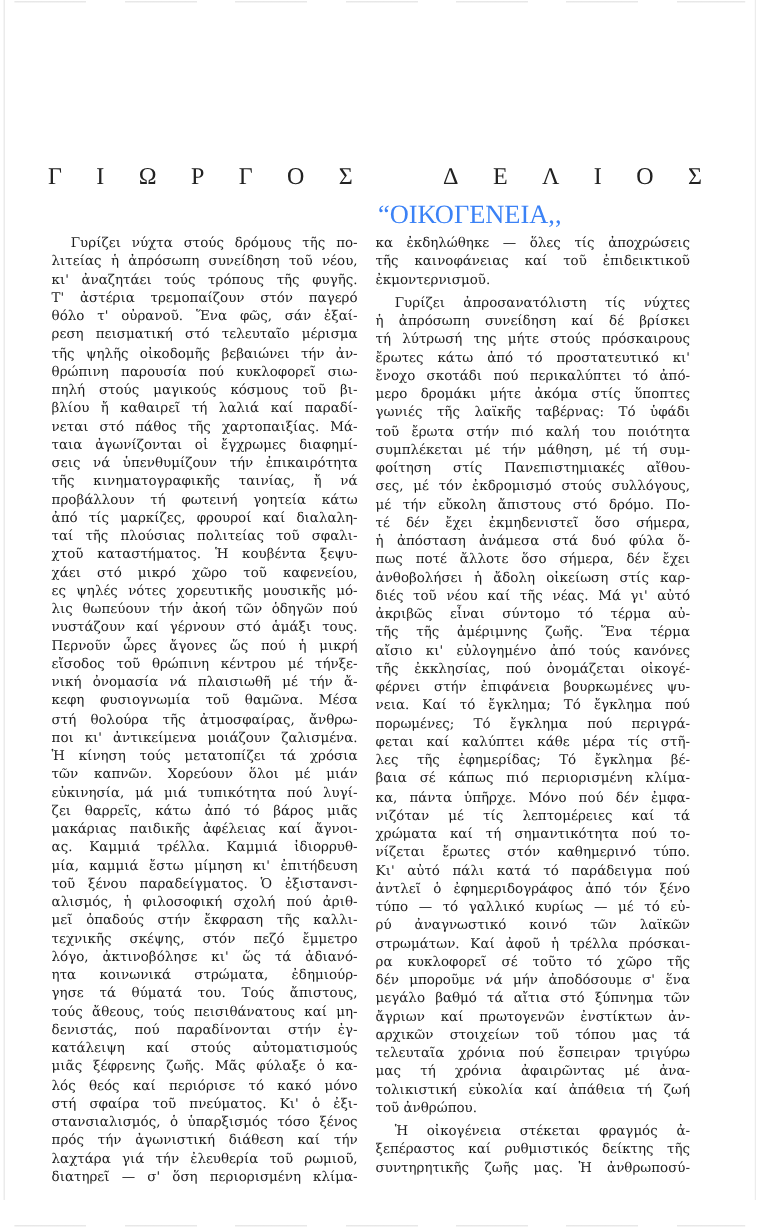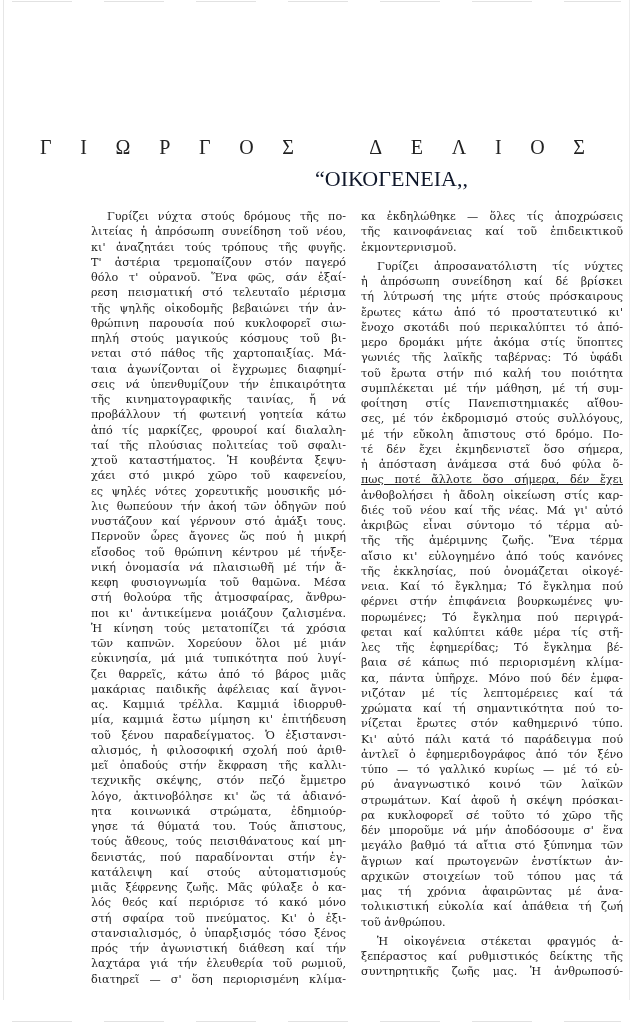--- a/index.html
+++ b/index.html
@@ -5,22 +5,22 @@
   html, body { margin: 0; padding: 0; background: #ffffff; }
   body { width: 633px; height: 1024px; position: relative; overflow: hidden; font-family: "DejaVu Serif", serif; color: #1a1a1a; }
   .edge-left { position: absolute; left: 3px; top: 0; width: 1px; height: 1000px; background: #e6e6e6; }
   .edge-right { position: absolute; right: 3px; top: 0; width: 1px; height: 1000px; background: #ececec; }
   .edge-top, .edge-bottom { position: absolute; left: 12px; right: 12px; height: 1px; background: repeating-linear-gradient(90deg, #e2e2e2 0 60px, transparent 60px 92px); }
   .edge-top { top: 1px; }
   .edge-bottom { bottom: 2px; }
   .author { position: absolute; top: 136px; left: 40px; width: 430px; display: flex; justify-content: space-between; font-family: "Liberation Serif", serif; font-size: 20px; color: #222; }
   .author span { display: inline-block; }
   .author .gap { width: 18px; }
-  .title { position: absolute; top: 166px; left: 315px; font-family: "Liberation Serif", serif; font-size: 22px; letter-spacing: 0px; color: #0f172a; }
-  .col { position: absolute; top: 209px; font-family: "DejaVu Serif", serif; font-size: 11.2px; line-height: 15.25px; color: #1c1c1c; margin-left: 48px; }
+  .title { position: absolute; top: 166px; left: 315px; font-family: "Liberation Serif", serif; font-size: 22px; letter-spacing: 0px; color: #3b82f6; }
+  .col { position: absolute; top: 195px; font-family: "DejaVu Serif", serif; font-size: 11.2px; line-height: 15.25px; color: #1c1c1c; }
   .col-left { left: 43px; width: 255px; }
   .col-right { left: 313px; width: 262px; }
   .line { display: block; text-align: justify; text-align-last: justify; white-space: nowrap; height: 15.25px; }
   .line.last { text-align-last: left; }
   .line.indent { padding-left: 16px; }
   .para-gap { height: 4px; }
 </style>
 </head>
 <body>
 
@@ -50,20 +50,21 @@
 <div class="col col-left" id="col-left">
     <span class="line indent" style="white-space: nowrap; overflow: visible;">Γυρίζει νύχτα στούς δρόμους τῆς πο-</span>
     <span class="line" style="white-space: nowrap; overflow: visible;">λιτείας ἡ ἀπρόσωπη συνείδηση τοῦ νέου,</span>
     <span class="line" style="white-space: nowrap; overflow: visible;">κι' ἀναζητάει τούς τρόπους τῆς φυγῆς.</span>
     <span class="line" style="white-space: nowrap; overflow: visible;">Τ' ἀστέρια τρεμοπαίζουν στόν παγερό</span>
     <span class="line" style="white-space: nowrap; overflow: visible;">θόλο τ' οὐρανοῦ. Ἕνα φῶς, σάν ἐξαί-</span>
     <span class="line" style="white-space: nowrap; overflow: visible;">ρεση πεισματική στό τελευταῖο μέρισμα</span>
     <span class="line" style="white-space: nowrap; overflow: visible;">τῆς ψηλῆς οἰκοδομῆς βεβαιώνει τήν ἀν-</span>
     <span class="line" style="white-space: nowrap; overflow: visible;">θρώπινη παρουσία πού κυκλοφορεῖ σιω-</span>
     <span class="line" style="white-space: nowrap; overflow: visible;">πηλή στούς μαγικούς κόσμους τοῦ βι-</span>
+    <span class="line" style="white-space: nowrap; overflow: visible;">βλίου ἤ καθαιρεῖ τή λαλιά καί παραδί-</span>
     <span class="line" style="white-space: nowrap; overflow: visible;">νεται στό πάθος τῆς χαρτοπαιξίας. Μά-</span>
     <span class="line" style="white-space: nowrap; overflow: visible;">ταια ἀγωνίζονται οἱ ἔγχρωμες διαφημί-</span>
     <span class="line" style="white-space: nowrap; overflow: visible;">σεις νά ὑπενθυμίζουν τήν ἐπικαιρότητα</span>
     <span class="line" style="white-space: nowrap; overflow: visible;">τῆς κινηματογραφικῆς ταινίας, ἤ νά</span>
     <span class="line" style="white-space: nowrap; overflow: visible;">προβάλλουν τή φωτεινή γοητεία κάτω</span>
     <span class="line" style="white-space: nowrap; overflow: visible;">ἀπό τίς μαρκίζες, φρουροί καί διαλαλη-</span>
     <span class="line" style="white-space: nowrap; overflow: visible;">ταί τῆς πλούσιας πολιτείας τοῦ σφαλι-</span>
     <span class="line" style="white-space: nowrap; overflow: visible;">χτοῦ καταστήματος. Ἡ κουβέντα ξεψυ-</span>
     <span class="line" style="white-space: nowrap; overflow: visible;">χάει στό μικρό χῶρο τοῦ καφενείου,</span>
     <span class="line" style="white-space: nowrap; overflow: visible;">ες ψηλές νότες χορευτικῆς μουσικῆς μό-</span>
@@ -112,47 +113,48 @@
     <span class="line" style="white-space: nowrap; overflow: visible;">ἔνοχο σκοτάδι πού περικαλύπτει τό ἀπό-</span>
     <span class="line" style="white-space: nowrap; overflow: visible;">μερο δρομάκι μήτε ἀκόμα στίς ὕποπτες</span>
     <span class="line" style="white-space: nowrap; overflow: visible;">γωνιές τῆς λαϊκῆς ταβέρνας: Τό ὑφάδι</span>
     <span class="line" style="white-space: nowrap; overflow: visible;">τοῦ ἔρωτα στήν πιό καλή του ποιότητα</span>
     <span class="line" style="white-space: nowrap; overflow: visible;">συμπλέκεται μέ τήν μάθηση, μέ τή συμ-</span>
     <span class="line" style="white-space: nowrap; overflow: visible;">φοίτηση στίς Πανεπιστημιακές αἴθου-</span>
     <span class="line" style="white-space: nowrap; overflow: visible;">σες, μέ τόν ἐκδρομισμό στούς συλλόγους,</span>
     <span class="line" style="white-space: nowrap; overflow: visible;">μέ τήν εὔκολη ἄπιστους στό δρόμο. Πο-</span>
     <span class="line" style="white-space: nowrap; overflow: visible;">τέ δέν ἔχει ἐκμηδενιστεῖ ὅσο σήμερα,</span>
     <span class="line" style="white-space: nowrap; overflow: visible;">ἡ ἀπόσταση ἀνάμεσα στά δυό φύλα ὅ-</span>
-    <span class="line" style="white-space: nowrap; overflow: visible; text-decoration: underline;">πως ποτέ ἄλλοτε ὅσο σήμερα, δέν ἔχει</span>
+    <span class="line" style="white-space: nowrap; overflow: visible;">πως ποτέ ἄλλοτε ὅσο σήμερα, δέν ἔχει</span>
     <span class="line" style="white-space: nowrap; overflow: visible;">ἀνθοβολήσει ἡ ἄδολη οἰκείωση στίς καρ-</span>
     <span class="line" style="white-space: nowrap; overflow: visible;">διές τοῦ νέου καί τῆς νέας. Μά γι' αὐτό</span>
     <span class="line" style="white-space: nowrap; overflow: visible;">ἀκριβῶς εἶναι σύντομο τό τέρμα αὐ-</span>
     <span class="line" style="white-space: nowrap; overflow: visible;">τῆς τῆς ἀμέριμνης ζωῆς. Ἕνα τέρμα</span>
     <span class="line" style="white-space: nowrap; overflow: visible;">αἴσιο κι' εὐλογημένο ἀπό τούς κανόνες</span>
     <span class="line" style="white-space: nowrap; overflow: visible;">τῆς ἐκκλησίας, πού ὀνομάζεται οἰκογέ-</span>
+    <span class="line" style="white-space: nowrap; overflow: visible;">φέρνει στήν ἐπιφάνεια βουρκωμένες ψυ-</span>
     <span class="line" style="white-space: nowrap; overflow: visible;">νεια. Καί τό ἔγκλημα; Τό ἔγκλημα πού</span>
-    <span class="line" style="white-space: nowrap; overflow: visible;">φέρνει στήν ἐπιφάνεια βουρκωμένες ψυ-</span>
     <span class="line" style="white-space: nowrap; overflow: visible;">πορωμένες; Τό ἔγκλημα πού περιγρά-</span>
     <span class="line" style="white-space: nowrap; overflow: visible;">φεται καί καλύπτει κάθε μέρα τίς στῆ-</span>
     <span class="line" style="white-space: nowrap; overflow: visible;">λες τῆς ἐφημερίδας; Τό ἔγκλημα βέ-</span>
     <span class="line" style="white-space: nowrap; overflow: visible;">βαια σέ κάπως πιό περιορισμένη κλίμα-</span>
     <span class="line" style="white-space: nowrap; overflow: visible;">κα, πάντα ὑπῆρχε. Μόνο πού δέν ἐμφα-</span>
     <span class="line" style="white-space: nowrap; overflow: visible;">νιζόταν μέ τίς λεπτομέρειες καί τά</span>
     <span class="line" style="white-space: nowrap; overflow: visible;">χρώματα καί τή σημαντικότητα πού το-</span>
     <span class="line" style="white-space: nowrap; overflow: visible;">νίζεται ἔρωτες στόν καθημερινό τύπο.</span>
     <span class="line" style="white-space: nowrap; overflow: visible;">Κι' αὐτό πάλι κατά τό παράδειγμα πού</span>
     <span class="line" style="white-space: nowrap; overflow: visible;">ἀντλεῖ ὁ ἐφημεριδογράφος ἀπό τόν ξένο</span>
     <span class="line" style="white-space: nowrap; overflow: visible;">τύπο — τό γαλλικό κυρίως — μέ τό εὐ-</span>
     <span class="line" style="white-space: nowrap; overflow: visible;">ρύ ἀναγνωστικό κοινό τῶν λαϊκῶν</span>
-    <span class="line" style="white-space: nowrap; overflow: visible;">στρωμάτων. Καί ἀφοῦ ἡ σκέψη πρόσκαι-</span>
+    <span class="line" style="white-space: nowrap; overflow: visible;">στρωμάτων. Καί ἀφοῦ ἡ τρέλλα πρόσκαι-</span>
     <span class="line" style="white-space: nowrap; overflow: visible;">ρα κυκλοφορεῖ σέ τοῦτο τό χῶρο τῆς</span>
     <span class="line" style="white-space: nowrap; overflow: visible;">δέν μποροῦμε νά μήν ἀποδόσουμε σ' ἕνα</span>
     <span class="line" style="white-space: nowrap; overflow: visible;">μεγάλο βαθμό τά αἴτια στό ξύπνημα τῶν</span>
     <span class="line" style="white-space: nowrap; overflow: visible;">ἄγριων καί πρωτογενῶν ἐνστίκτων ἀν-</span>
     <span class="line" style="white-space: nowrap; overflow: visible;">αρχικῶν στοιχείων τοῦ τόπου μας τά</span>
+    <span class="line" style="white-space: nowrap; overflow: visible;">τελευταῖα χρόνια πού ἔσπειραν τριγύρω</span>
     <span class="line" style="white-space: nowrap; overflow: visible;">μας τή χρόνια ἀφαιρῶντας μέ ἀνα-</span>
     <span class="line" style="white-space: nowrap; overflow: visible;">τολικιστική εὐκολία καί ἀπάθεια τή ζωή</span>
     <span class="line last" style="white-space: nowrap; overflow: visible;">τοῦ ἀνθρώπου.</span>
     <div class="para-gap"></div>
     <span class="line indent" style="white-space: nowrap; overflow: visible;">Ἡ οἰκογένεια στέκεται φραγμός ἀ-</span>
     <span class="line" style="white-space: nowrap; overflow: visible;">ξεπέραστος καί ρυθμιστικός δείκτης τῆς</span>
     <span class="line" style="white-space: nowrap; overflow: visible;">συντηρητικῆς ζωῆς μας. Ἡ ἀνθρωποσύ-</span>
   </div>
 
 </body></html>

